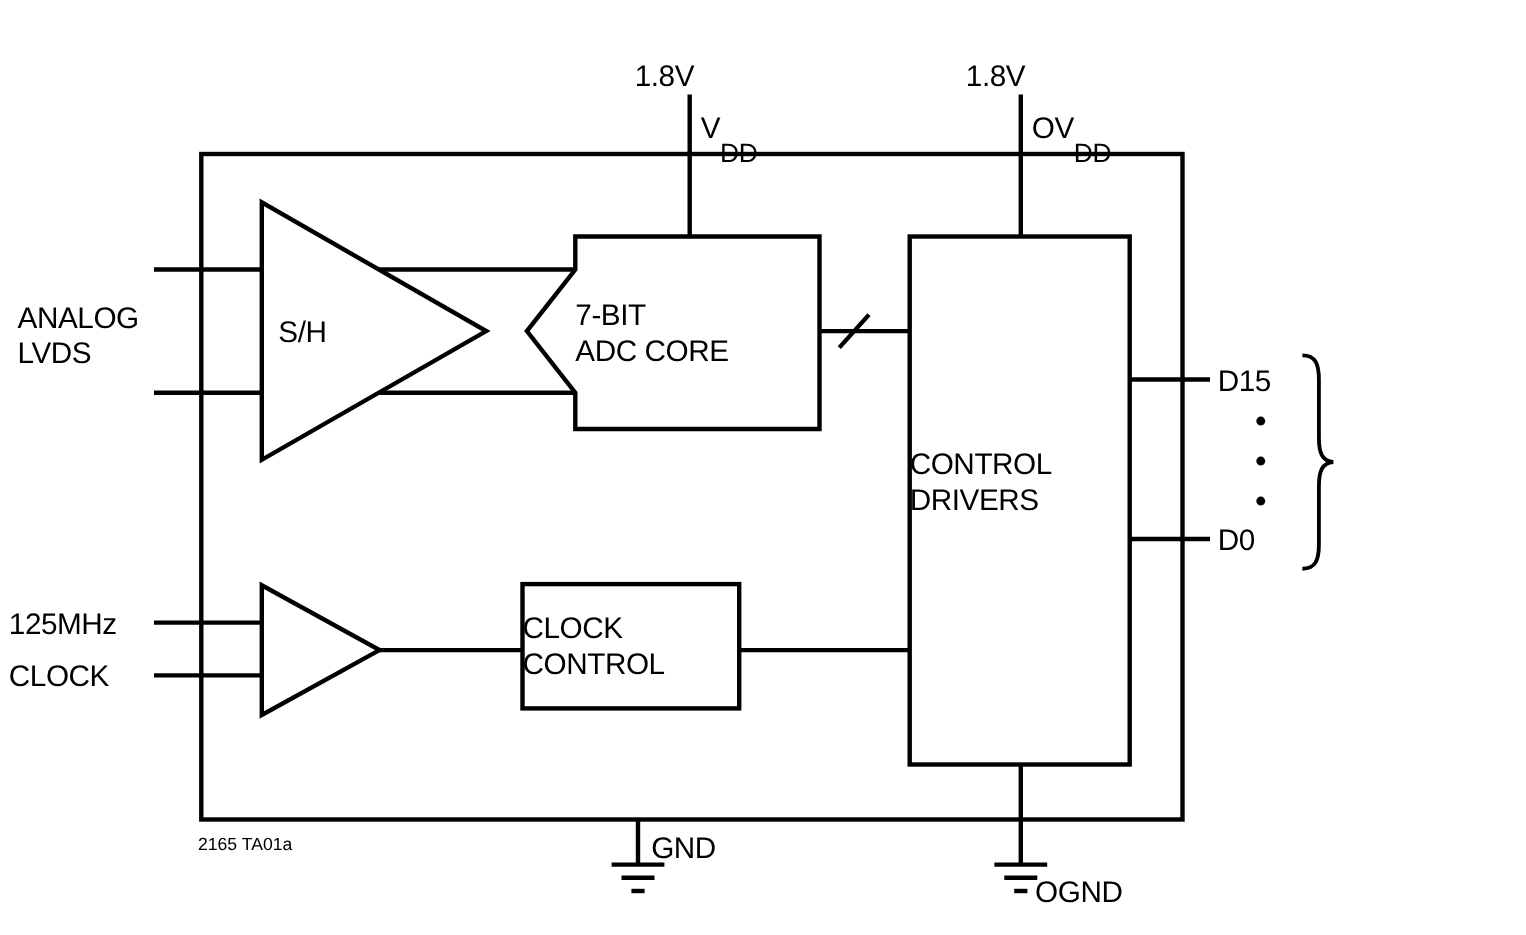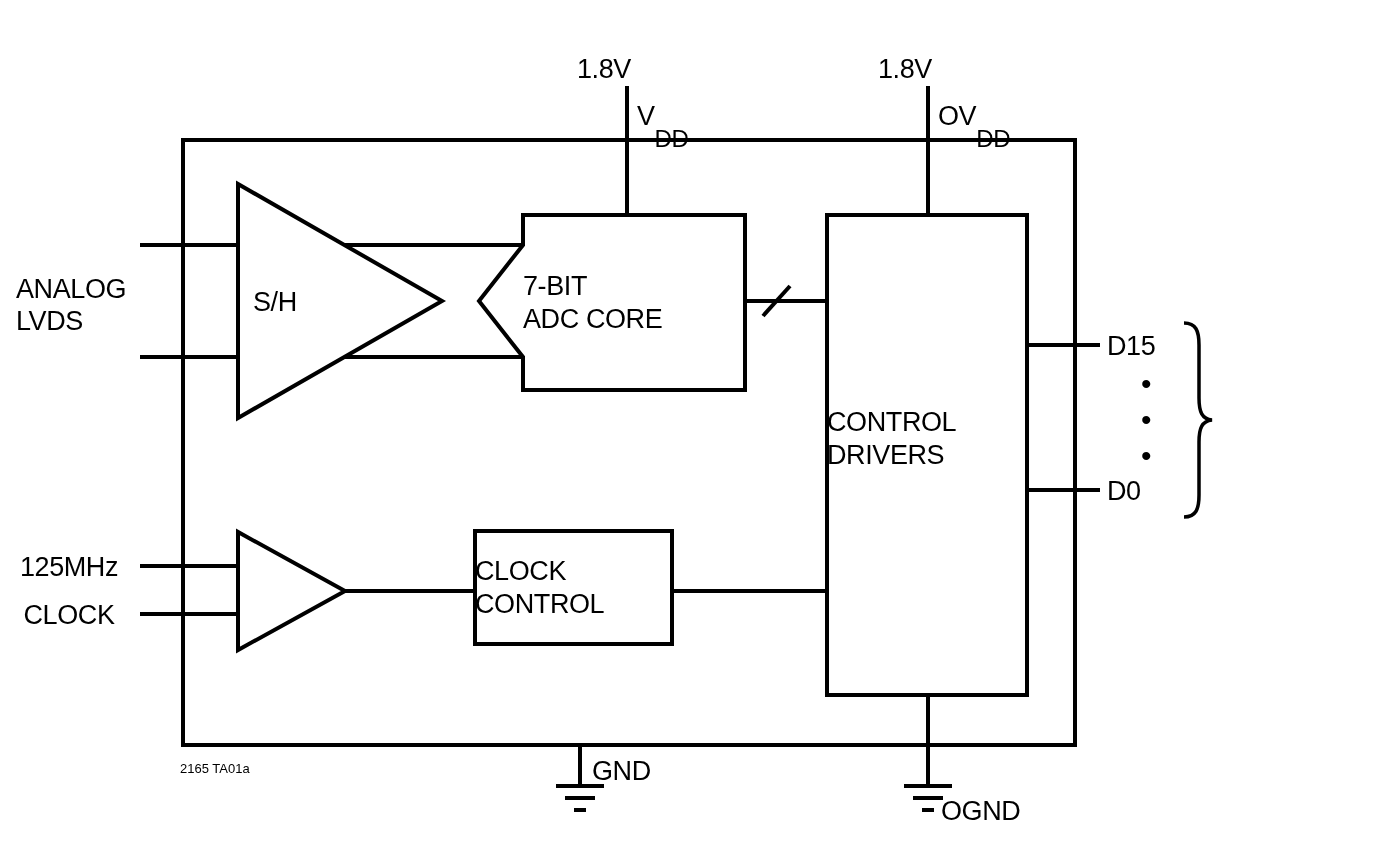--- a/index.html
+++ b/index.html
@@ -16,28 +16,28 @@
   .canvas svg { position: absolute; left: 0; top: 0; }
   .lbl {
     position: absolute;
     font-size: 27px;
     line-height: 32px;
     letter-spacing: -0.4px;
     white-space: pre;
     color: #000;
   }
   .center { }
-  .right  { text-align: center; }
+  .right  { text-align: left; }
   .subscript {
     font-size: 24px;
     position: relative;
     top: 22px;
     letter-spacing: -0.4px;
   }
-  .figure-id { font-size: 13px; letter-spacing: 0; line-height: 18px; }
+  .figure-id { font-size: 16px; letter-spacing: 0; line-height: 18px; }
   .dots { font-size: 30px; line-height: 36px; text-align: center; }
 </style>
 </head>
 <body>
 
 <div class="canvas">
 
   <svg width="1387" height="850" viewBox="0 0 1387 850">
     <g fill="none" stroke="#000000" stroke-width="4">
 

